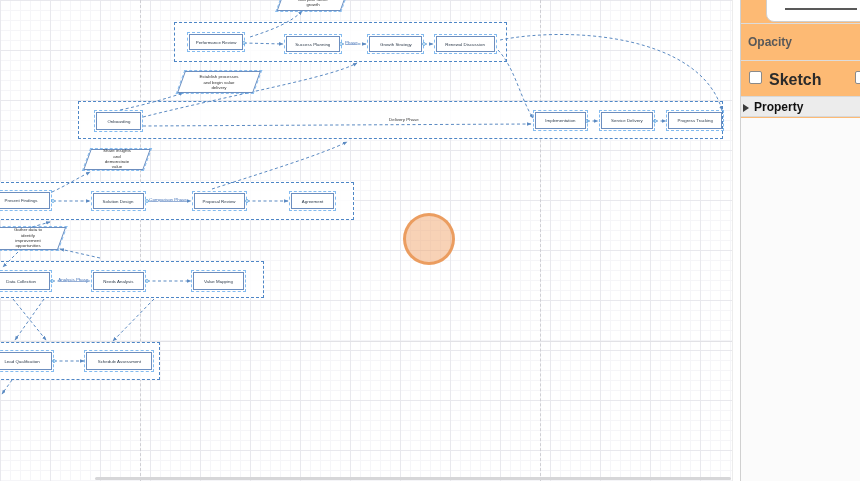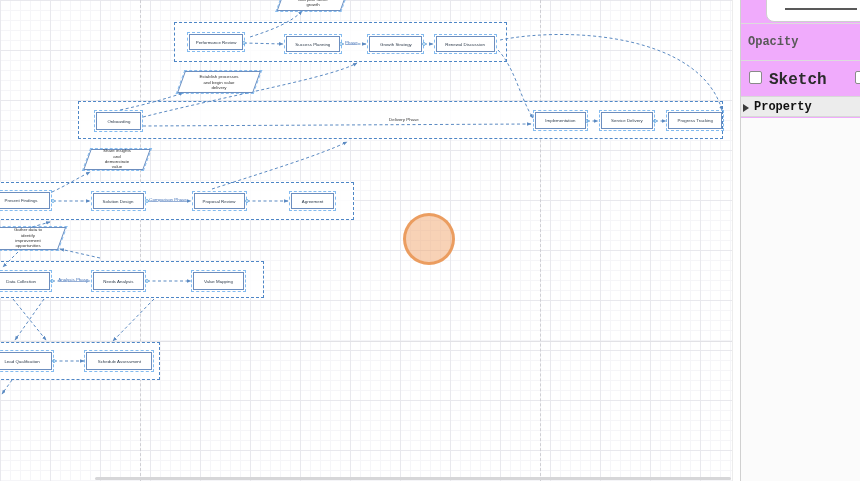--- a/index.html
+++ b/index.html
@@ -45,22 +45,22 @@
 
   
   #click-circle { position:absolute; left:403px; top:213px; width:52px; height:52px; border-radius:50%;
                   background:rgba(242,166,110,.5); border:3px solid rgba(233,145,75,.8); }
 
   
   #hscroll { position:absolute; left:95px; top:477px; width:636px; height:3px; background:#d6d6d8; border-radius:2px; }
   #vstrip  { position:absolute; left:732px; top:0; width:8px; height:481px; background:#fff; border-left:1px solid #ececec; }
 
   
-  #panel { position:absolute; left:740px; top:0; width:120px; height:481px; background:#f0abfc;
-           border-left:1px solid #d0d0d0; overflow:hidden;font-family:Liberation Mono, monospace; }
+  #panel { position:absolute; left:740px; top:0; width:120px; height:481px; background:#fdba74;
+           border-left:1px solid #d0d0d0; overflow:hidden; }
   #line-preview { position:absolute; left:25px; top:-10px; width:110px; height:32px; background:#fff;
                   border:1px solid #cfcfcf; border-radius:8px; display:flex; align-items:center; justify-content:center; }
   #line-preview .bar { width:72px; height:2px; background:#595959; margin-top:6px; }
   .divider { position:absolute; left:0; width:120px; height:0; border-top:1px solid #dcdcdc; }
   .sec-title { position:absolute; left:7px; font-size:12px; font-weight:bold; color:#595959; }
   .cb { position:absolute; width:13px; height:13px; background:#fff; border:1px solid #8a8a8a; border-radius:2px; }
   #sketch-label { position:absolute; left:28px; top:71px; font-size:16px; font-weight:bold; color:#2b2b2b; }
   #prop-header { position:absolute; left:0; top:96px; width:120px; height:21px; background:#ececec;
                  border-top:1px solid #d8d8d8; border-bottom:1px solid #d8d8d8; }
   #prop-tri { position:absolute; left:2px; top:7px; width:0; height:0;

